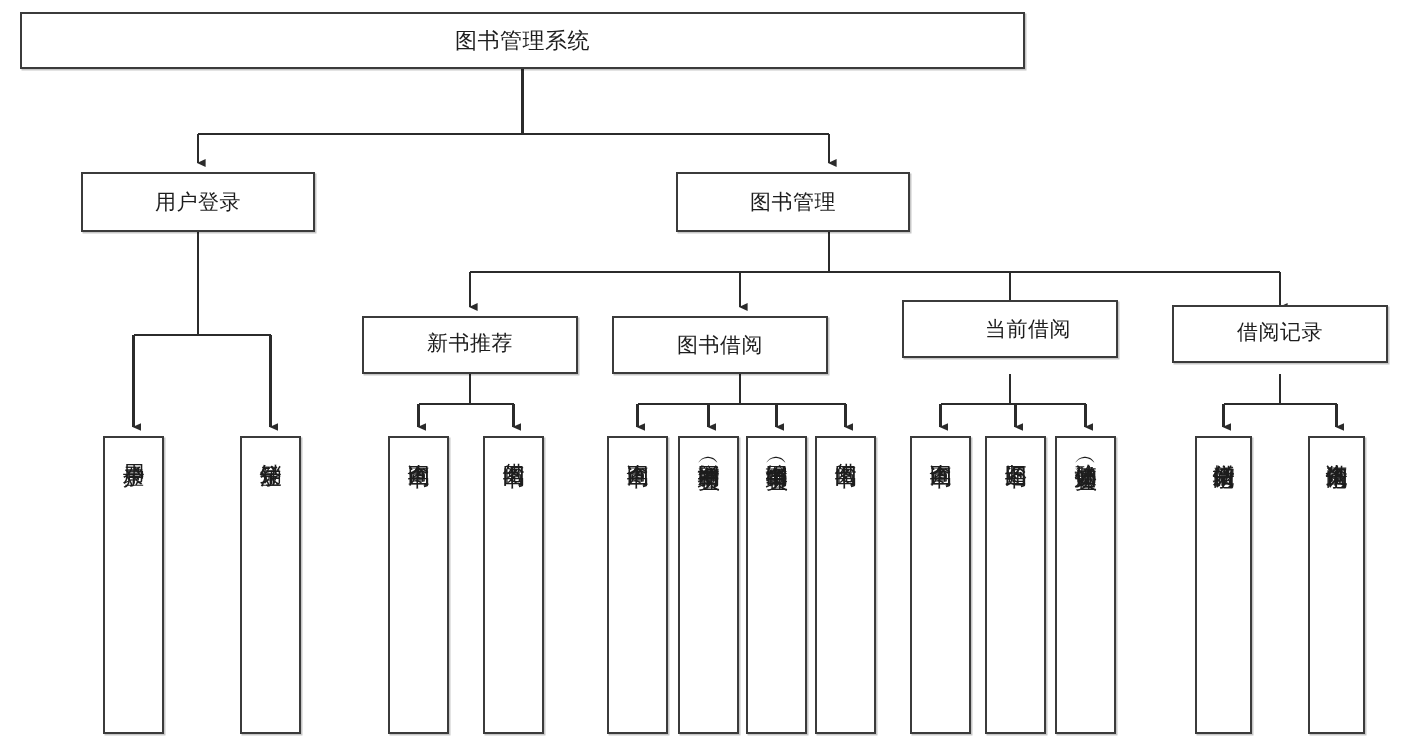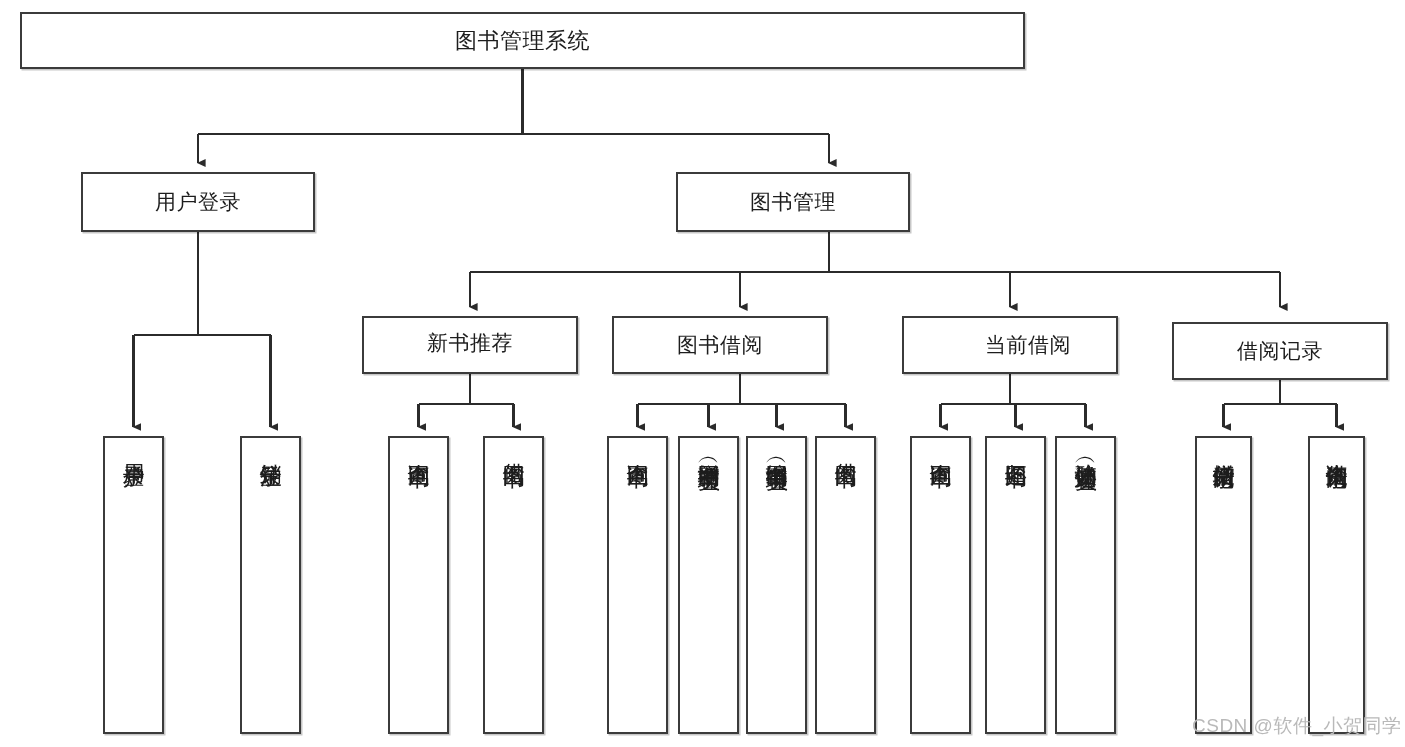--- a/index.html
+++ b/index.html
@@ -110,24 +110,24 @@
       </div>
       <div class="node horiz" style="left: 676px; top: 172px; width: 234px; height: 60px;">
         <span class="label">图书管理</span>
       </div>
       <div class="node horiz" style="left: 362px; top: 316px; width: 216px; height: 58px; font-family: Liberation Mono, monospace;">
         <span class="label">新书推荐</span>
       </div>
       <div class="node horiz" style="left: 612px; top: 316px; width: 216px; height: 58px;">
         <span class="label">图书借阅</span>
       </div>
-      <div class="node horiz" style="left: 902px; top: 316px; width: 216px; height: 58px; padding-left: 36px;">
+      <div class="node horiz" style="left: 902px; top: 300px; width: 216px; height: 58px; padding-left: 36px;">
         <span class="label">当前借阅</span>
       </div>
-      <div class="node horiz" style="left: 1172px; top: 322px; width: 216px; height: 58px;">
+      <div class="node horiz" style="left: 1172px; top: 305px; width: 216px; height: 58px; font-family: Liberation Mono, monospace;">
         <span class="label">借阅记录</span>
       </div>
       <div class="node vert" style="left: 103px; top: 436px; width: 61px; height: 298px;">
         <span class="label">用户登录</span>
       </div>
       <div class="node vert" style="left: 240px; top: 436px; width: 61px; height: 298px;">
         <span class="label">注销登录</span>
       </div>
       <div class="node vert" style="left: 388px; top: 436px; width: 61px; height: 298px;">
         <span class="label">查询图书</span>
@@ -157,14 +157,13 @@
         <span class="label">确认归还（管理员）</span>
       </div>
       <div class="node vert" style="left: 1195px; top: 436px; width: 57px; height: 298px;">
         <span class="label">新增借阅记录</span>
       </div>
       <div class="node vert" style="left: 1308px; top: 436px; width: 57px; height: 298px;">
         <span class="label">查询借阅记录</span>
       </div>
     </div>
 
-  <div class="watermark" style="left: 1192px; top: 713px; color: rgb(185, 185, 185);">CSDN @软件_小贺同学</div>
 </div>
 
 </body></html>

